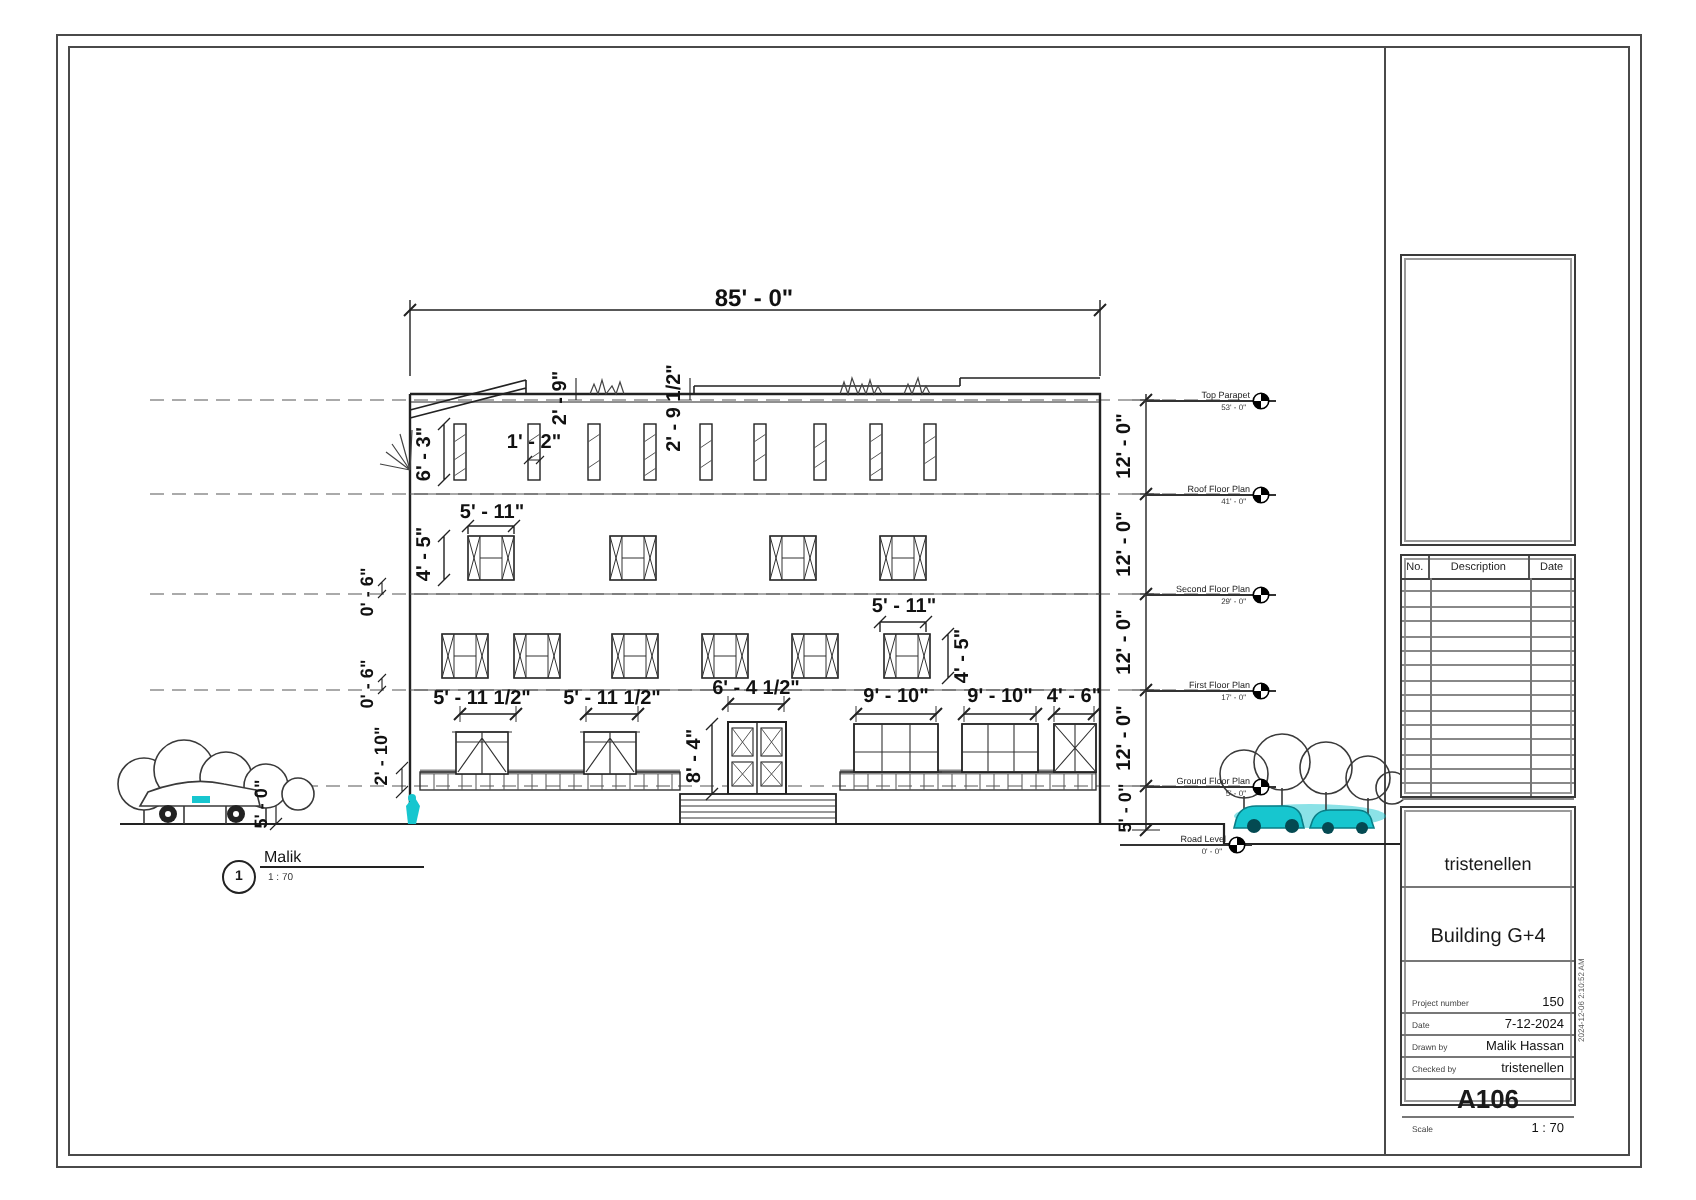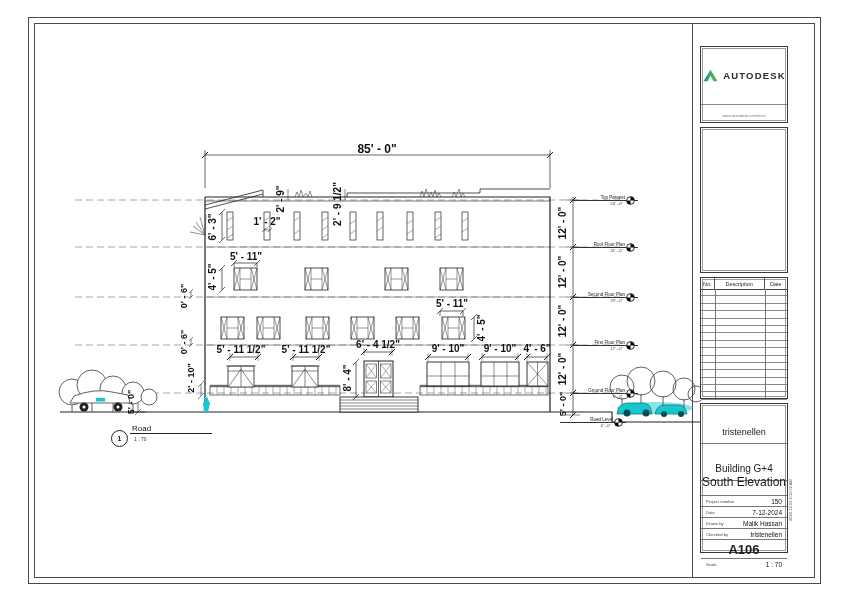--- a/index.html
+++ b/index.html
@@ -335,39 +335,24 @@
     <svg class="lvl-target" viewBox="0 0 10 10">
         <circle cx="5" cy="5" r="4.3" fill="#fff" stroke="#000" stroke-width="0.9"></circle>
         <path d="M5 5 L5 0.7 A4.3 4.3 0 0 1 9.3 5 Z" fill="#000"></path>
         <path d="M5 5 L5 9.3 A4.3 4.3 0 0 1 0.7 5 Z" fill="#000"></path>
       </svg>
   </div>
 
   <div class="vt-circle">
       <span>1</span>
     </div>
-  <div class="vt-name">Road</div>
+  <div class="vt-name">Malik</div>
   <div class="vt-line"></div>
   <div class="vt-scale">1 : 70</div>
 
-  <div class="tb-box" style="top:46px;height:77px;">
-    <div class="logo-wrap">
-      <svg width="17" height="15" viewBox="0 0 20 18">
-        <defs>
-            <linearGradient id="adskg" x1="0" y1="0" x2="1" y2="0">
-          <stop offset="0" stop-color="#0e9aa8"></stop>
-              <stop offset="1" stop-color="#6cb33f"></stop>
-        </linearGradient>
-          </defs>
-        <path d="M1.5 16 L10 2 L18.5 16 L13.6 16 L10 9.2 L6.6 16 Z" fill="url(#adskg)"></path>
-      </svg>
-      <span class="logo-text">AUTODESK</span>
-    </div>
-    <div class="logo-url">www.autodesk.com/revit</div>
-  </div>
 
   <div class="tb-box" style="top:127px;height:146px;"></div>
 
   <div class="tb-box" style="top:277px;height:122px;">
     <div class="rev-head">
       <span class="rev-col-no">No.</span>
       <span class="rev-col-desc">Description</span>
       <span class="rev-col-date">Date</span>
     </div>
     <div class="rev-rows">
@@ -387,21 +372,20 @@
         <div class="rev-row"></div>
         <div class="rev-row"></div>
         <div class="rev-row"></div>
         <div class="rev-row"></div>
       </div>
   </div>
 
   <div class="tb-box" style="top:403px;height:150px;">
     <div class="tb-row" style="top:0;height:24px;font-size:9px;">tristenellen</div>
     <div class="tb-row" style="top:36px;height:25px;font-size:10px;">Building G+4</div>
-    <div class="tb-row" style="top:49px;height:27px;font-size:12px;">South Elevation</div>
     <div class="tb-row tb-field" style="top:76px;height:11px;">
       <span class="tb-flabel">Project number</span>
       <span class="tb-fvalue">150</span>
     </div>
     <div class="tb-row tb-field" style="top:87px;height:11px;">
       <span class="tb-flabel">Date</span>
       <span class="tb-fvalue">7-12-2024</span>
     </div>
     <div class="tb-row tb-field" style="top:98px;height:11px;">
       <span class="tb-flabel">Drawn by</span>

